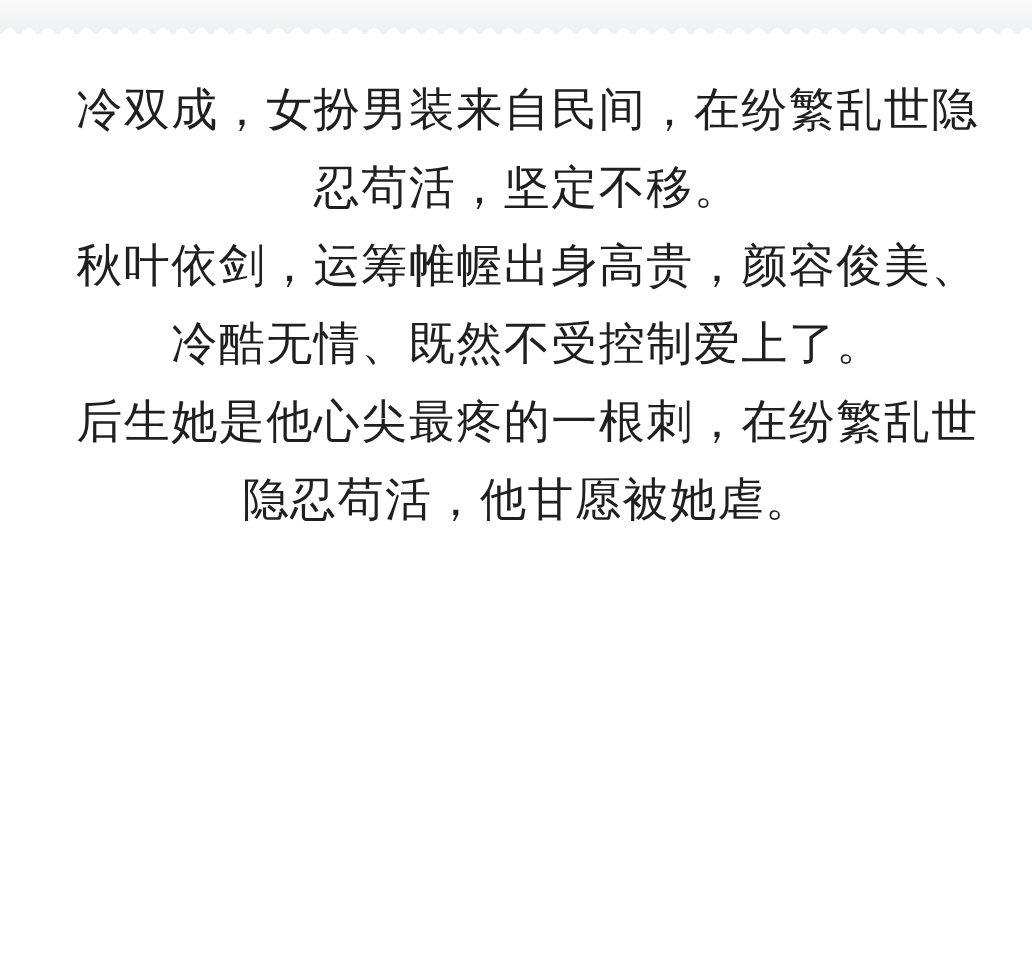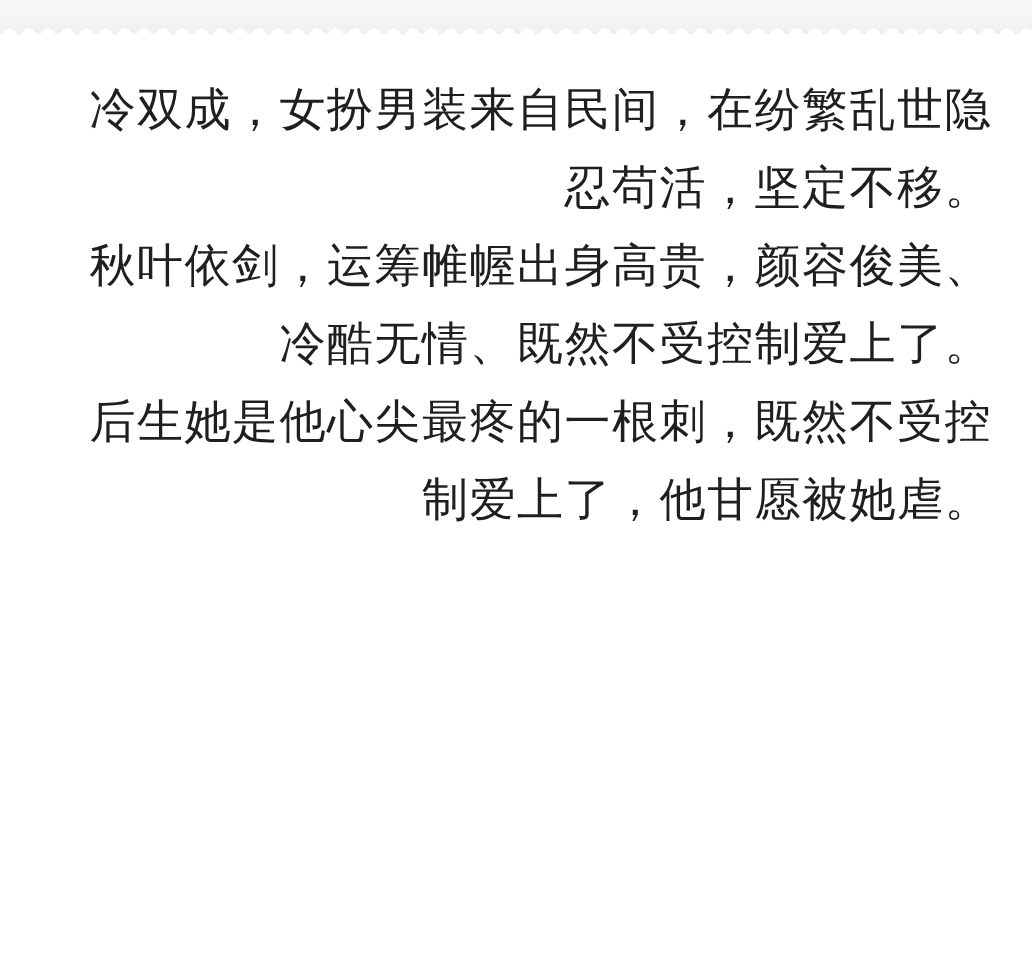--- a/index.html
+++ b/index.html
@@ -42,28 +42,28 @@
   .synopsis {
     max-width: 930px;
   }
   .synopsis p {
     margin: 0;
     font-size: 46px;
     line-height: 78px;
     letter-spacing: 1.5px;
     font-weight: 400;
     color: #1f1f1f;
-    text-align: right;
+    text-align: center;
     word-break: break-all;
   }
 </style>
 </head>
 <body>
 
 <div class="top-strip"></div>
 
 <div class="page">
   <div class="synopsis">
     <p>冷双成，女扮男装来自民间，在纷繁乱世隐忍苟活，坚定不移。</p>
     <p>秋叶依剑，运筹帷幄出身高贵，颜容俊美、冷酷无情、既然不受控制爱上了。</p>
-    <p>后生她是他心尖最疼的一根刺，既然不受控制爱上了，他甘愿被她虐。</p>
+    <p>后生她是他心尖最疼的一根刺，在纷繁乱世隐忍苟活，他甘愿被她虐。</p>
   </div>
 </div>
 
 </body></html>

